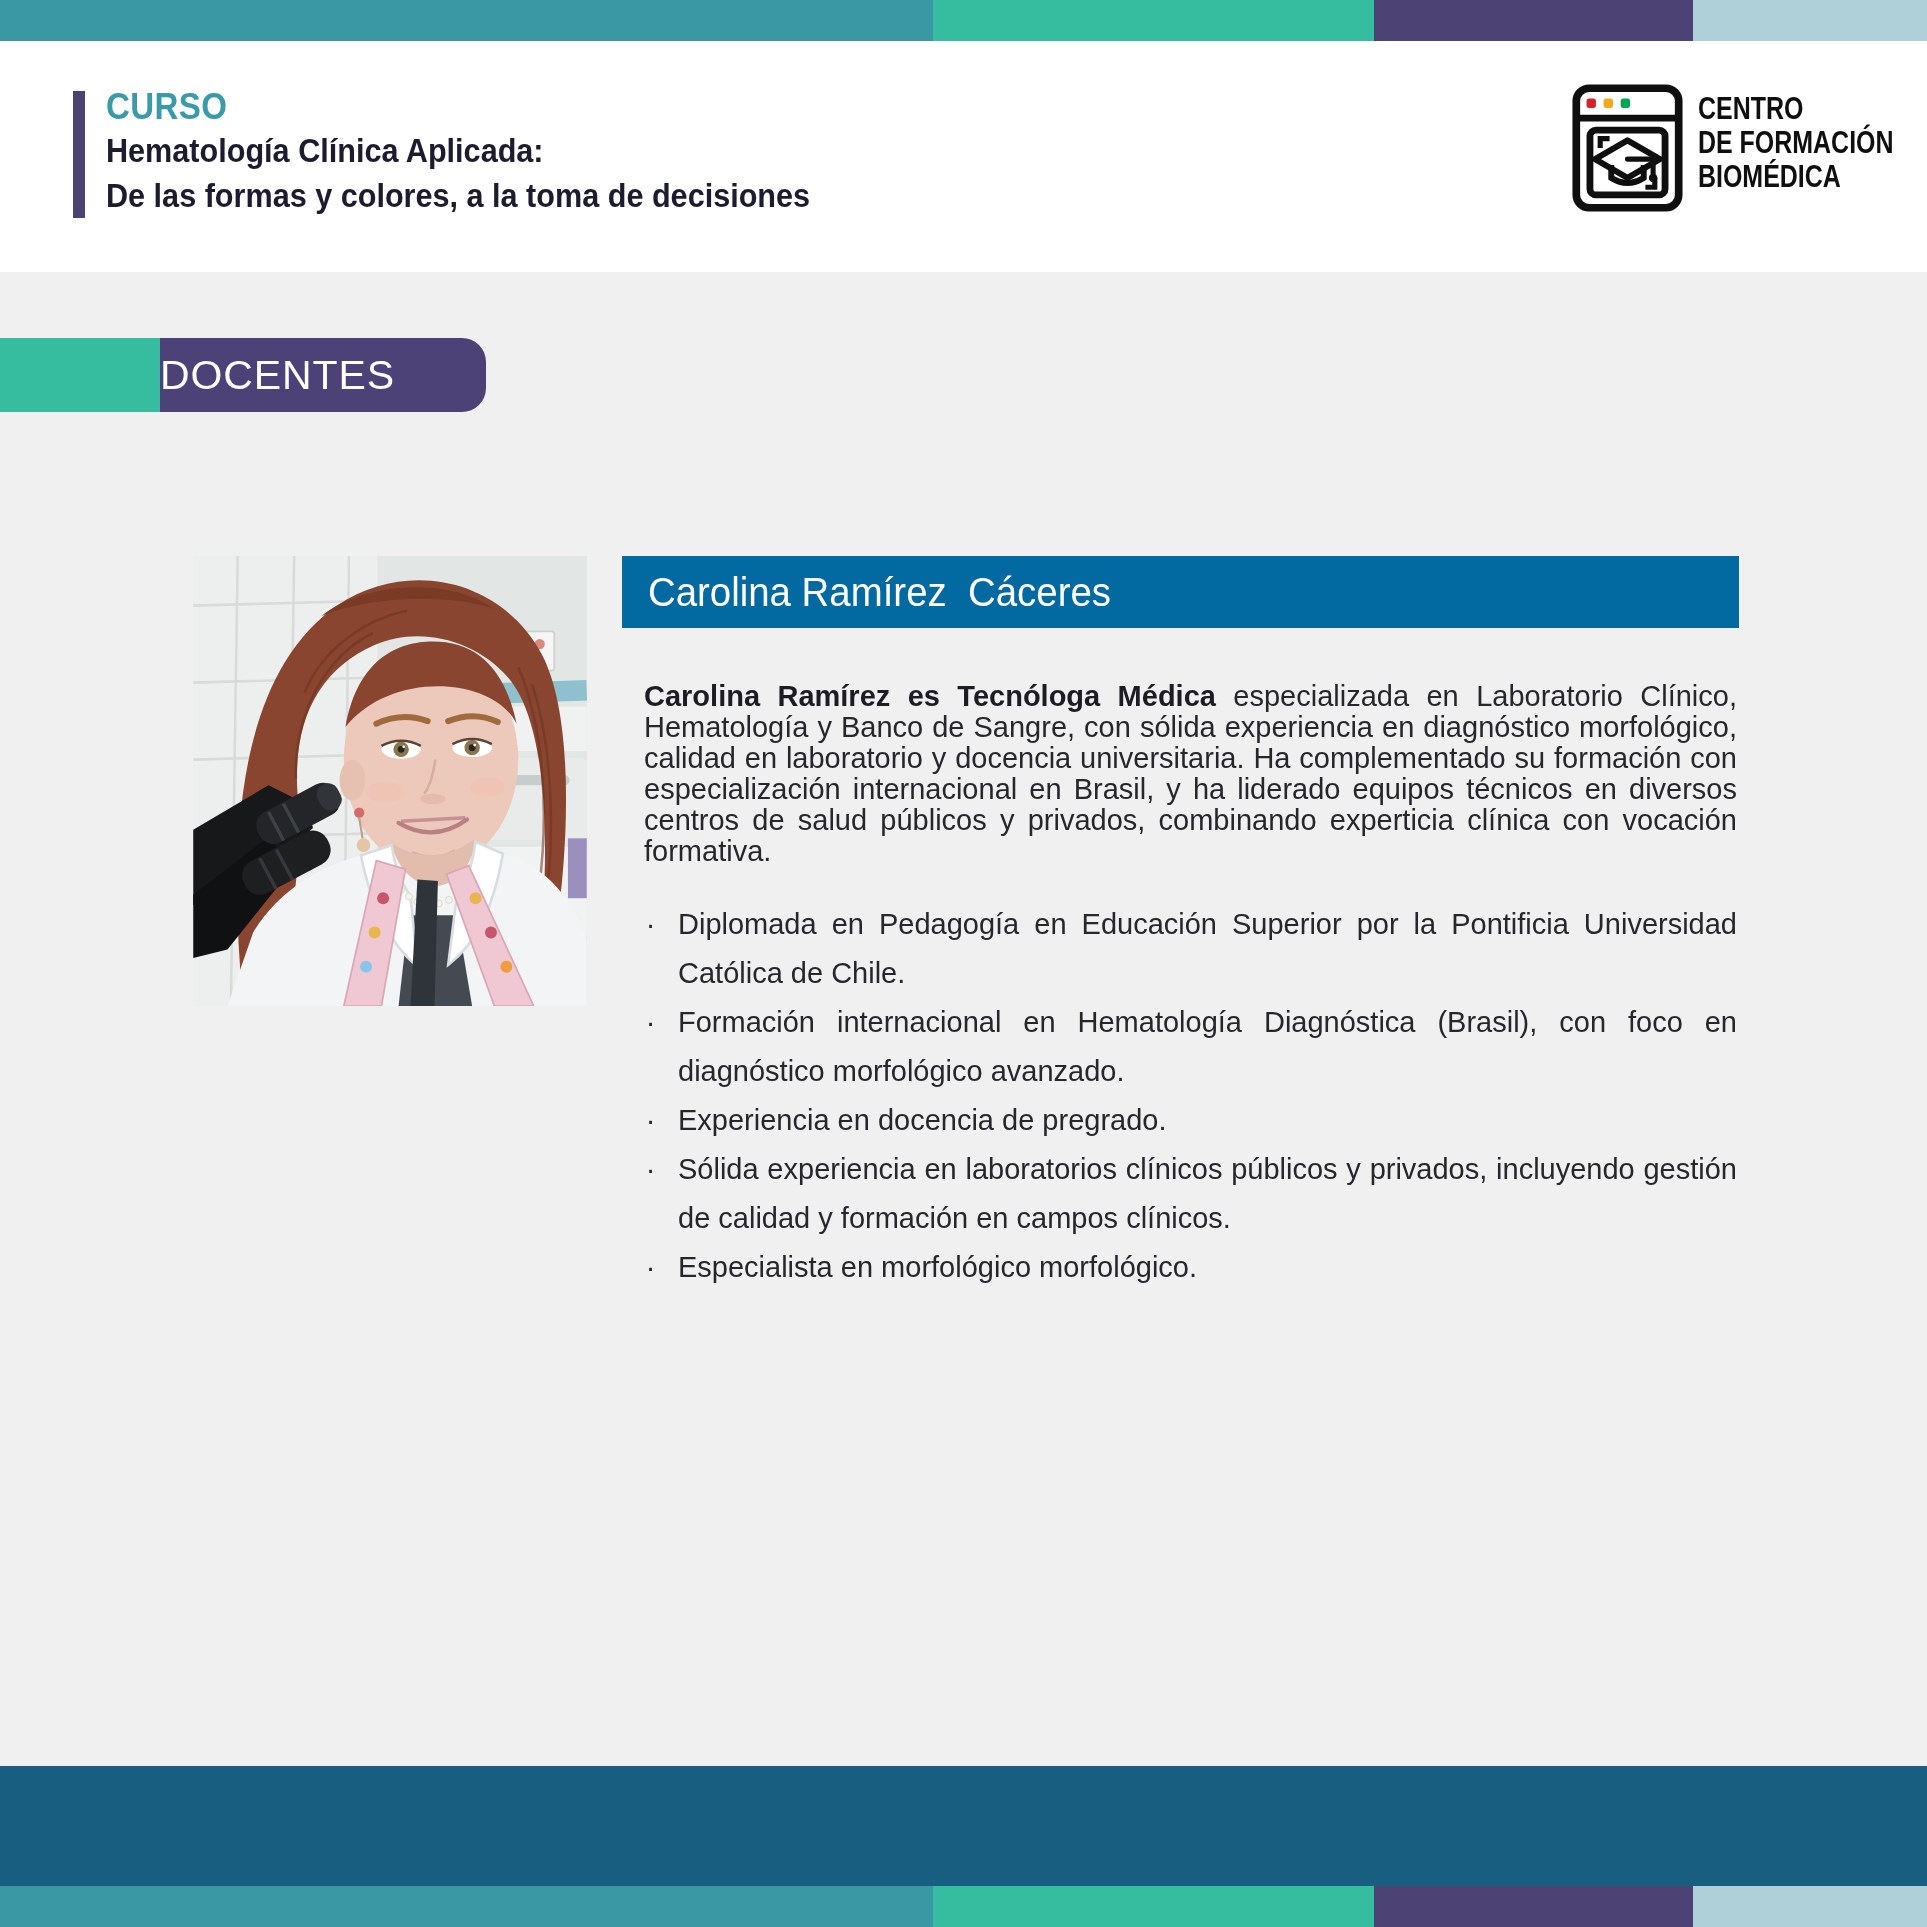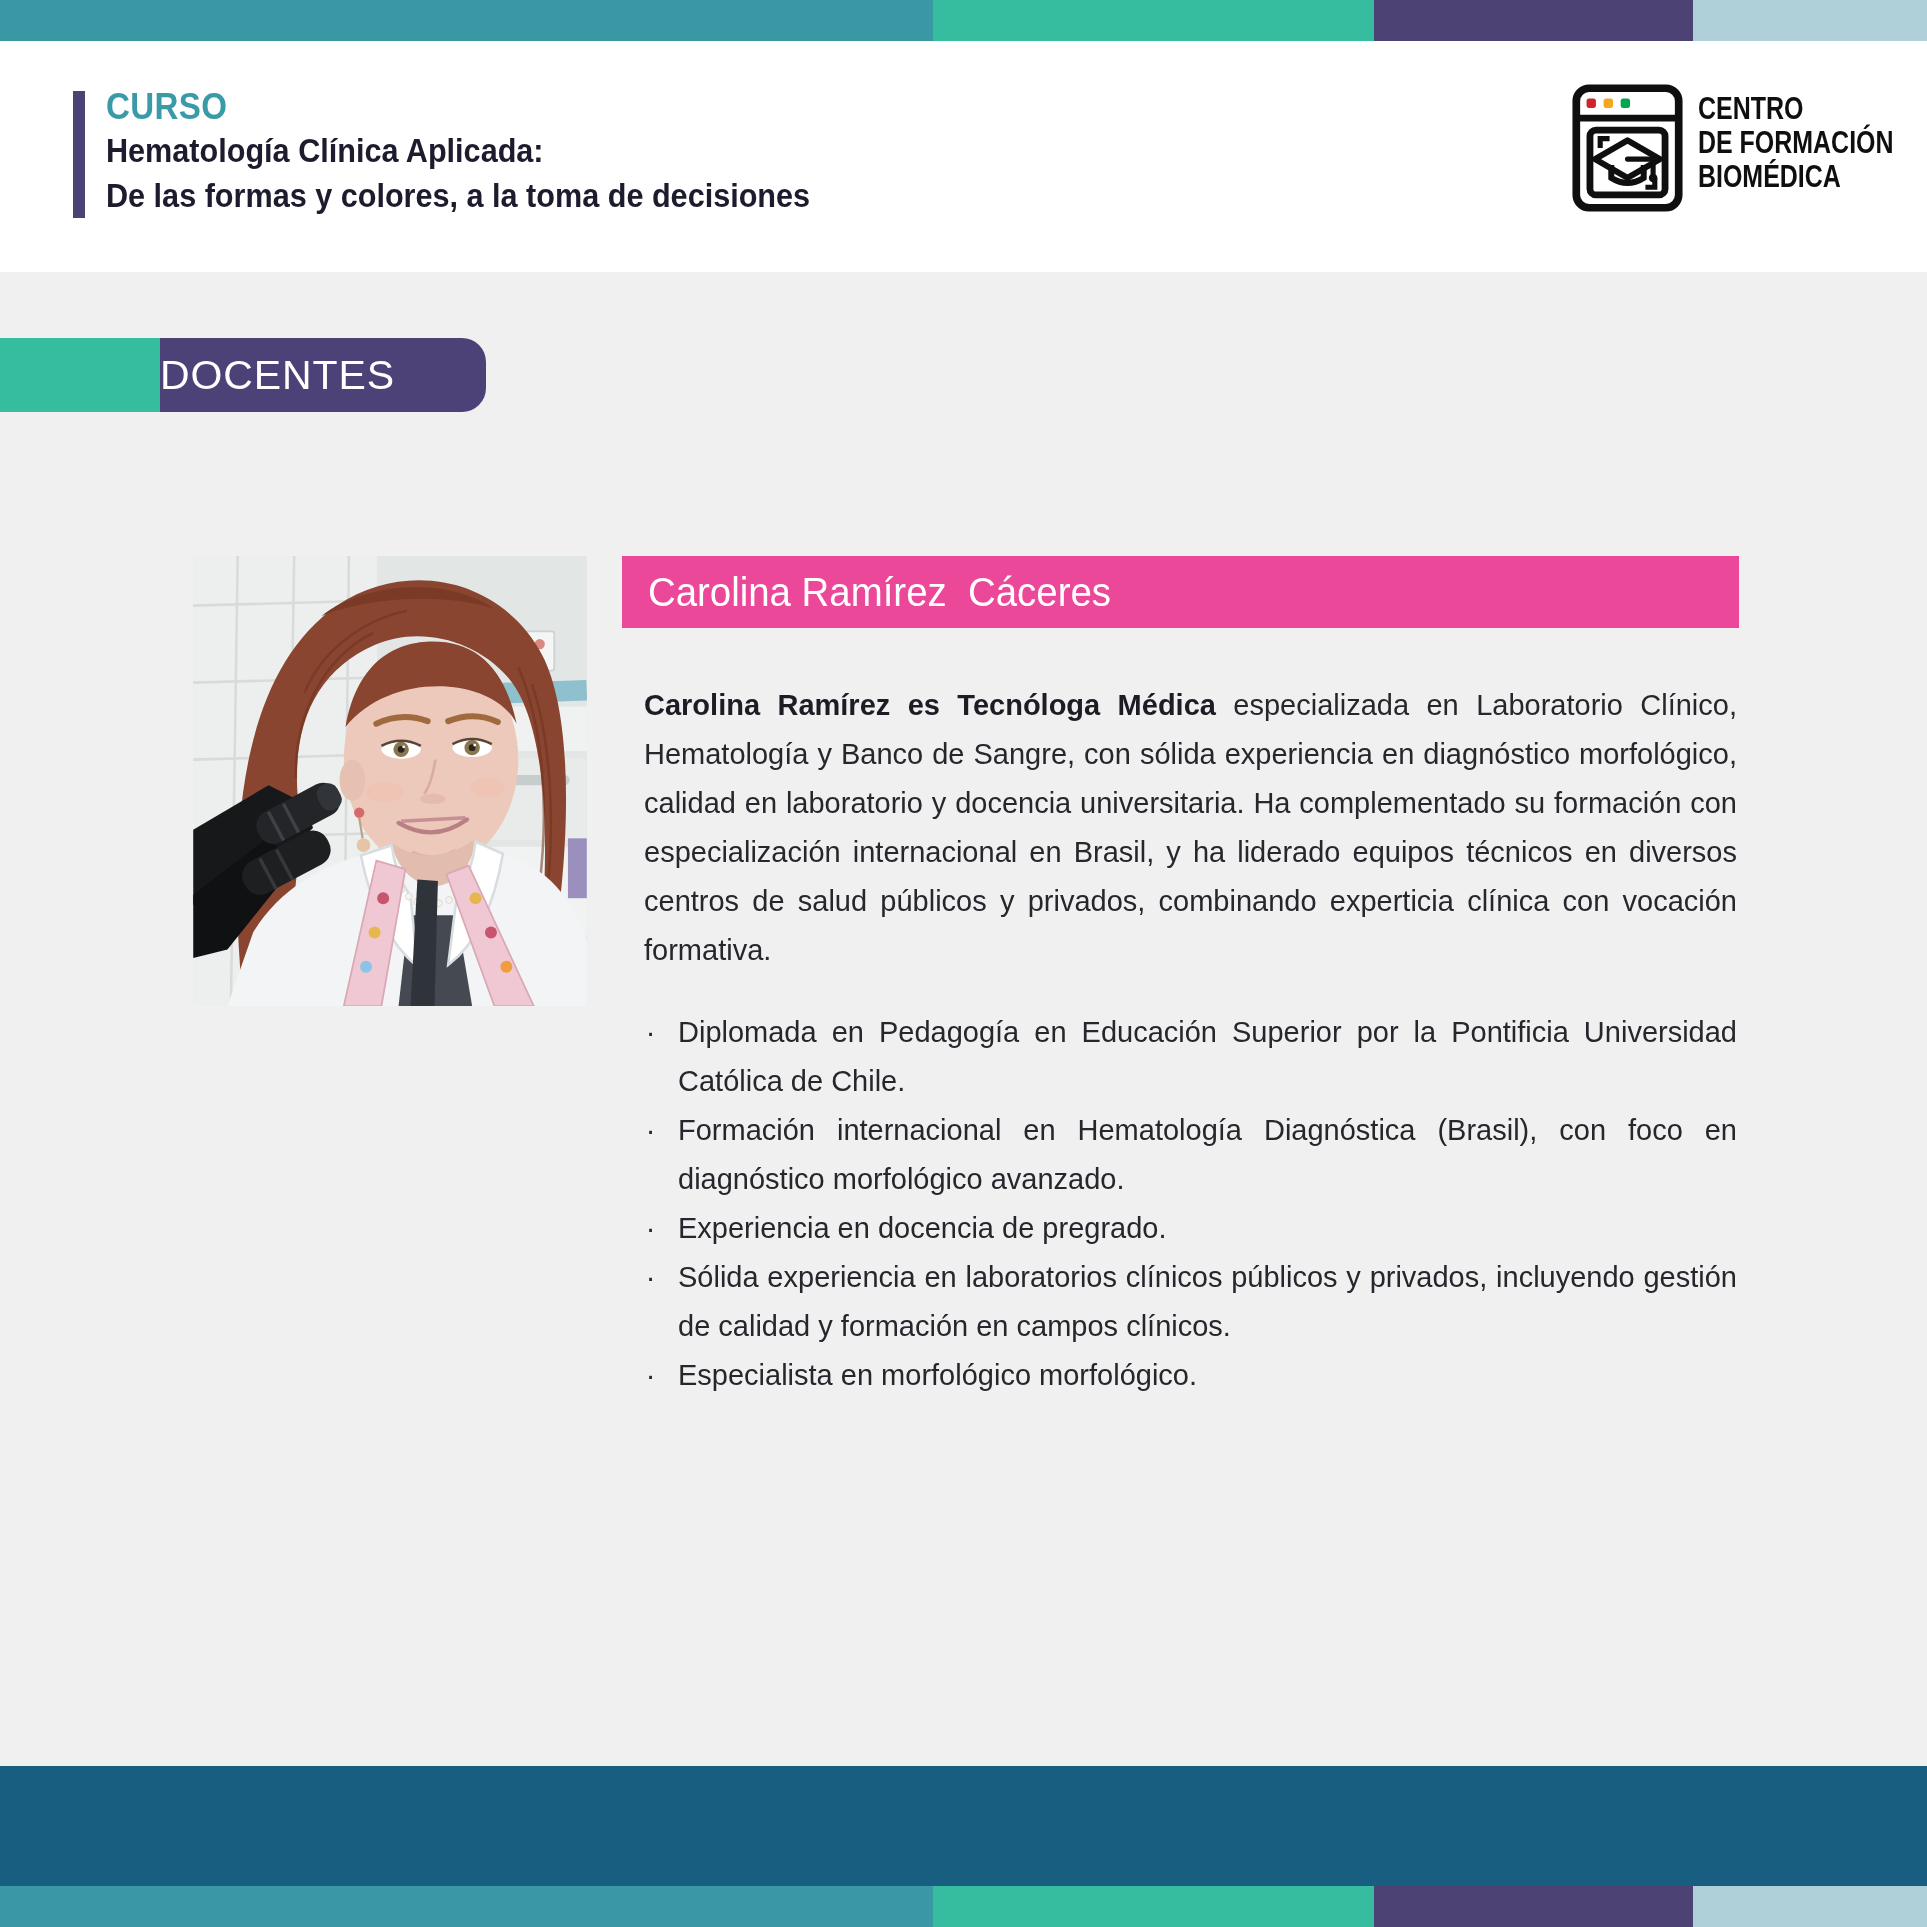--- a/index.html
+++ b/index.html
@@ -28,23 +28,23 @@
 
   
   .docentes{position:absolute;left:0;top:338px;height:74px;}
   .docentes-green{position:absolute;left:0;top:0;width:160px;height:74px;background:#36bda0;}
   .docentes-purple{position:absolute;left:160px;top:0;width:326px;height:74px;background:#4d4277;border-radius:0 24px 24px 0;display:flex;align-items:center;}
   .docentes-label{color:#ffffff;font-size:41px;letter-spacing:0.9px;}
 
   
   .photo{position:absolute;left:193px;top:556px;width:394px;height:450px;}
   .right-col{position:absolute;left:622px;top:556px;width:1117px;}
-  .name-banner{height:72px;background:#ec4899;display:flex;align-items:center;}
+  .name-banner{height:72px;background:#0369a1;display:flex;align-items:center;}
   .name{color:#ffffff;font-size:40px;padding-left:27px;white-space:pre-wrap;transform:scaleX(.96);transform-origin:left;}
-  .bio{margin:53px 0 0 22px;width:1093px;font-size:29px;line-height:49px;color:#26262c;text-align:justify;}
+  .bio{margin:53px 0 0 22px;width:1093px;font-size:29px;line-height:31px;color:#26262c;text-align:justify;}
   .bio strong{color:#1d1c24;}
   .bullets{list-style:none;margin:33px 0 0 22px;padding:0;width:1093px;}
   .bullets li{position:relative;padding-left:34px;font-size:29px;line-height:49px;color:#26262c;text-align:justify;}
   .bullet-dot{position:absolute;left:1.7px;top:0;color:#26262c;}
 
   
   .footer-band{position:absolute;left:0;top:1766px;width:1927px;height:120px;background:#175e80;}
 </style>
 </head>
 <body>

